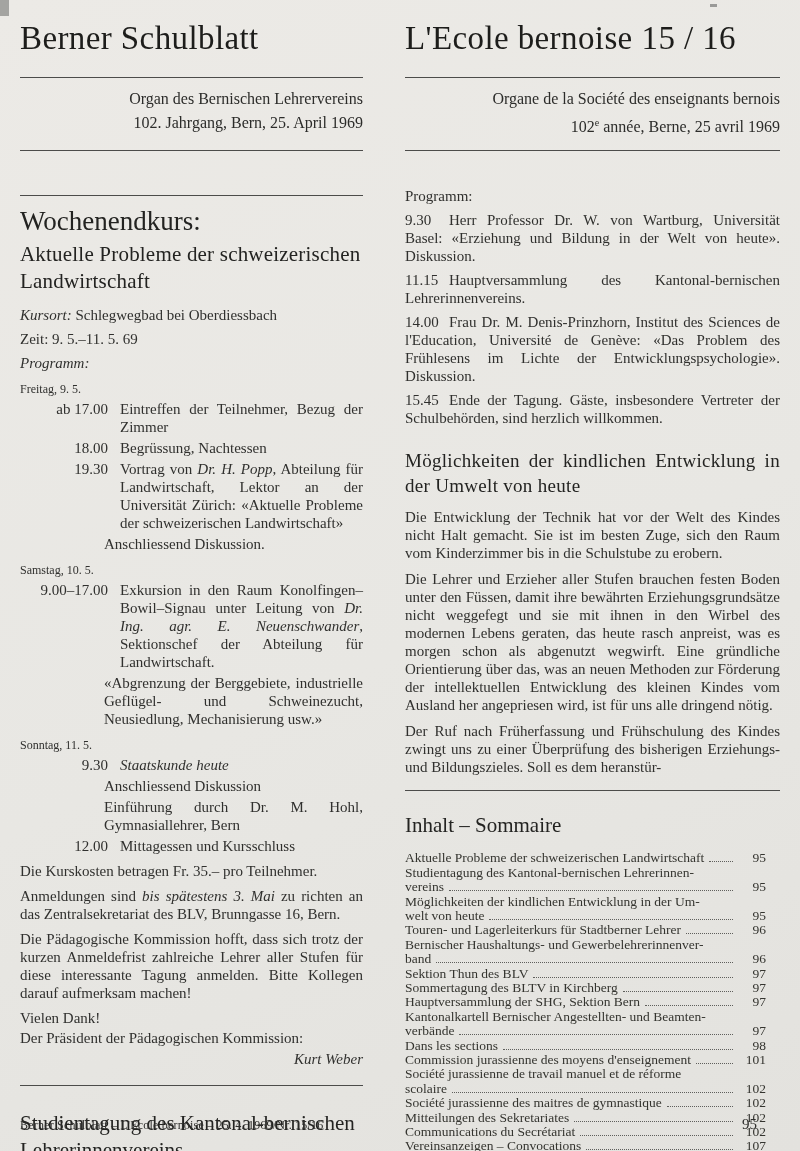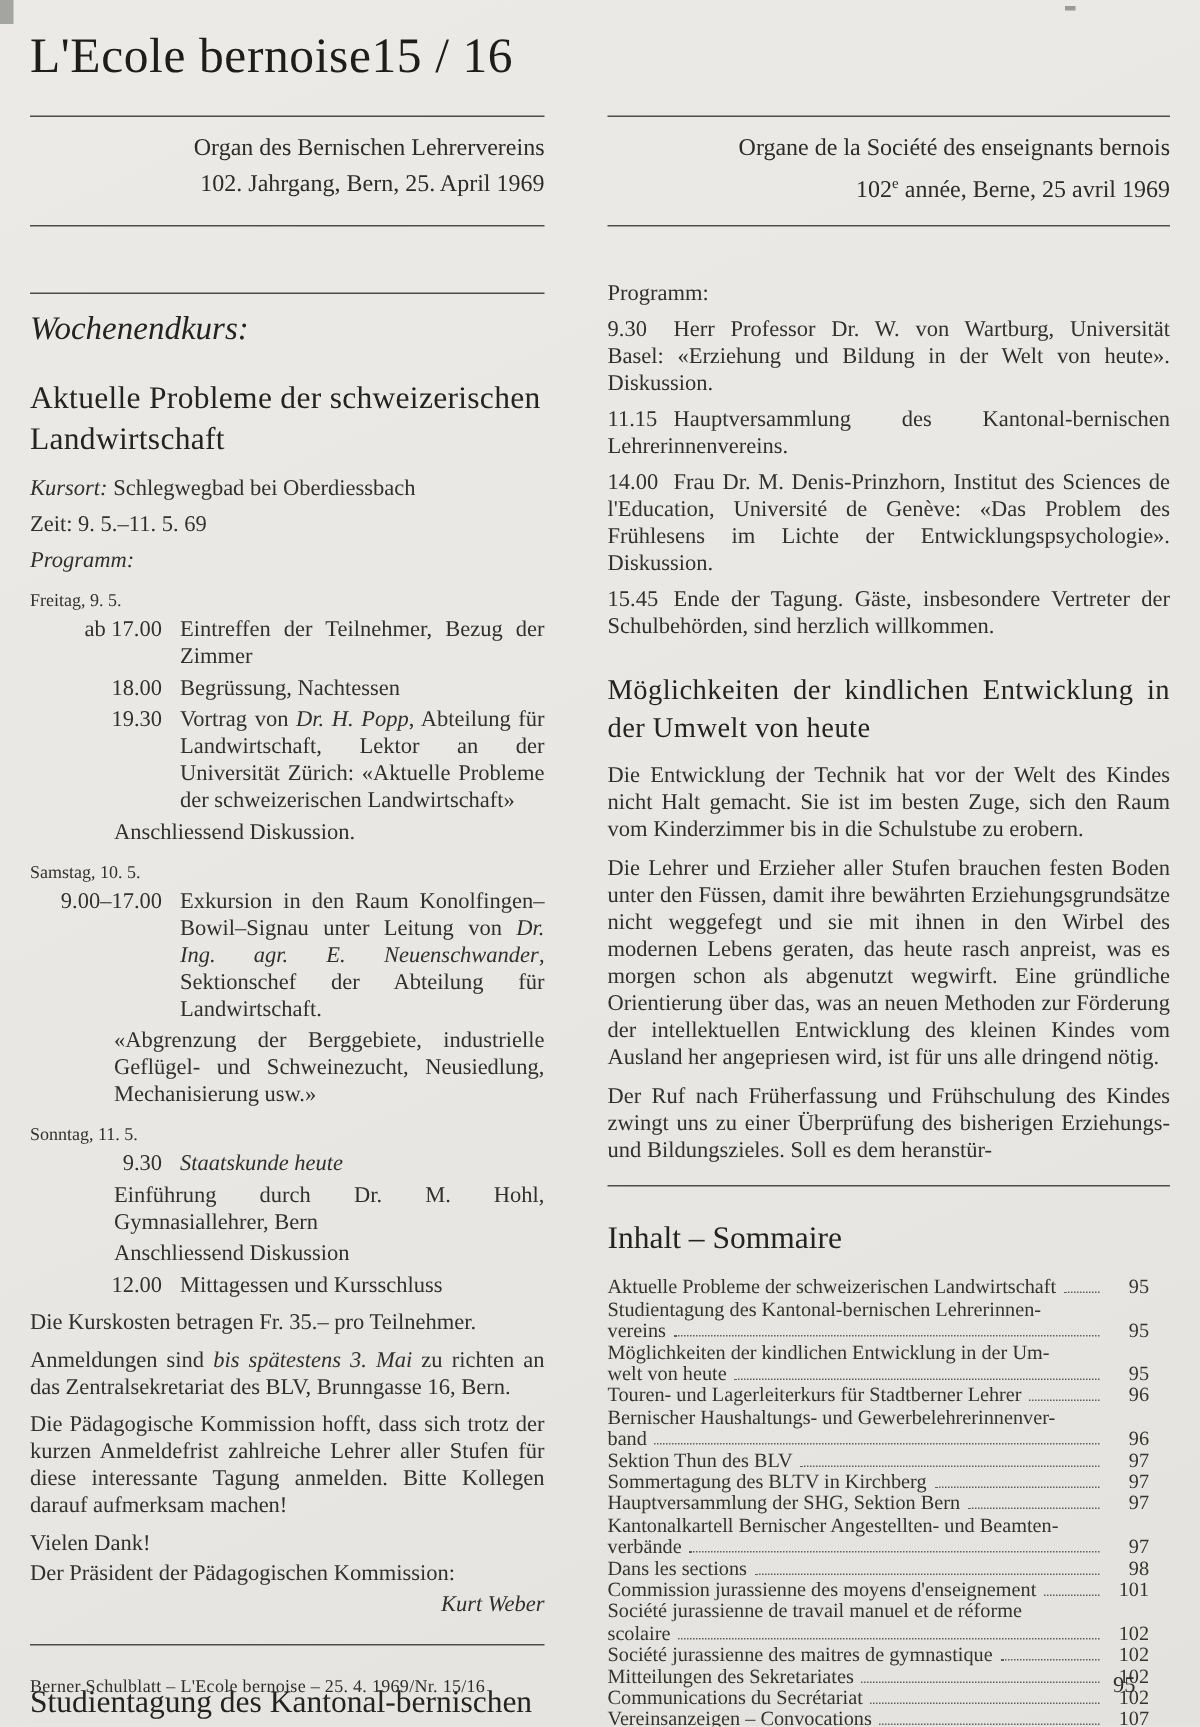--- a/index.html
+++ b/index.html
@@ -23,28 +23,28 @@
   .mast-title{font-size:33px;font-weight:normal;margin:0;letter-spacing:.4px;color:#1d1d1b;white-space:nowrap;}
   .mast-right{display:flex;justify-content:space-between;align-items:flex-end;padding-right:44px;}
 
   .rule{border-top:1.6px solid #4c4c4a;height:0;}
   .rule-top{margin-top:20px;}
   .subtitles{font-size:16px;line-height:24px;padding:9px 0 11px;color:#2c2c2a;text-align:right;}
   sup{font-size:10px;}
 
   
   .left-top-rule{margin-top:44px;}
-  .kicker{font-size:22px;margin:10px 0 20px;color:#232321;font-style:italic;}
+  .kicker{font-size:27px;margin:10px 0 4px;color:#232321;}
   .left-title{font-size:21px;line-height:27px;font-weight:normal;margin:0 0 12px;color:#232321;letter-spacing:.2px;}
   .meta-line{margin:7px 0;font-size:15px;}
   .day-label{margin:10px 0 3px;font-size:12px;}
   .prog-row{display:flex;margin:3px 0;font-size:15px;line-height:18px;}
   .prog-time{flex:0 0 100px;box-sizing:border-box;padding-right:12px;text-align:right;}
   .prog-text{flex:1;text-align:justify;}
-  .prog-note{margin:3px 0 3px 56px;text-align:justify;font-size:15px;line-height:18px;}
+  .prog-note{margin:3px 0 3px 84px;text-align:justify;font-size:15px;line-height:18px;}
   .para{margin:7px 0;text-align:justify;font-size:15px;line-height:18px;}
   .tight{margin:2px 0;}
   .signature{text-align:right;font-style:italic;margin:4px 0 0;font-size:15px;}
   .study-rule{margin-top:17px;}
   .study-title{font-size:21px;line-height:27px;font-weight:normal;margin:24px 0 8px;color:#232321;}
 
   
   .r-label{margin:37px 0 4px;font-size:15px;}
   .r-item{margin:6px 0;text-align:justify;font-size:15px;line-height:18px;}
   .r-time{display:inline-block;min-width:44px;}
@@ -66,20 +66,21 @@
   em{}
 </style>
 </head>
 <body>
 
 <div class="page">
   <div class="corner-smudge"></div>
   <div class="reg-mark"></div>
 
   <header class="masthead columns">
+    <div class="mast-title">Berner Schulblatt</div>
     <div class="mast-right">
       <div class="mast-title">L'Ecole bernoise</div>
       <div class="mast-title">15 / 16</div>
     </div>
   </header>
 
   <div class="columns rule-top">
     <div class="rule"></div>
     <div class="rule"></div>
   </div>
@@ -131,22 +132,22 @@
         <span class="prog-time">9.00–17.00</span>
         <span class="prog-text"><span>Exkursion in den Raum Konolfingen–Bowil–Signau unter Leitung von </span><em>Dr. Ing. agr. E. Neuenschwander</em><span>, Sektionschef der Abteilung für Landwirtschaft.</span></span>
       </div>
       <div class="prog-note">«Abgrenzung der Berggebiete, industrielle Geflügel- und Schweinezucht, Neusiedlung, Mechanisierung usw.»</div>
 
       <div class="day-label">Sonntag, 11. 5.</div>
       <div class="prog-row">
         <span class="prog-time">9.30</span>
         <span class="prog-text"><em>Staatskunde heute</em></span>
       </div>
+      <div class="prog-note">Anschliessend Diskussion</div>
       <div class="prog-note">Einführung durch Dr. M. Hohl, Gymnasiallehrer, Bern</div>
-      <div class="prog-note">Anschliessend Diskussion</div>
       <div class="prog-row">
         <span class="prog-time">12.00</span>
         <span class="prog-text">Mittagessen und Kursschluss</span>
       </div>
 
       <p class="para">Die Kurskosten betragen Fr. 35.– pro Teilnehmer.</p>
       <p class="para"><span>Anmeldungen sind </span><em>bis spätestens 3. Mai</em><span> zu richten an das Zentralsekretariat des BLV, Brunngasse 16, Bern.</span></p>
       <p class="para">Die Pädagogische Kommission hofft, dass sich trotz der kurzen Anmeldefrist zahlreiche Lehrer aller Stufen für diese interessante Tagung anmelden. Bitte Kollegen darauf aufmerksam machen!</p>
       <p class="para tight">Vielen Dank!</p>
       <p class="para tight">Der Präsident der Pädagogischen Kommission:</p>

